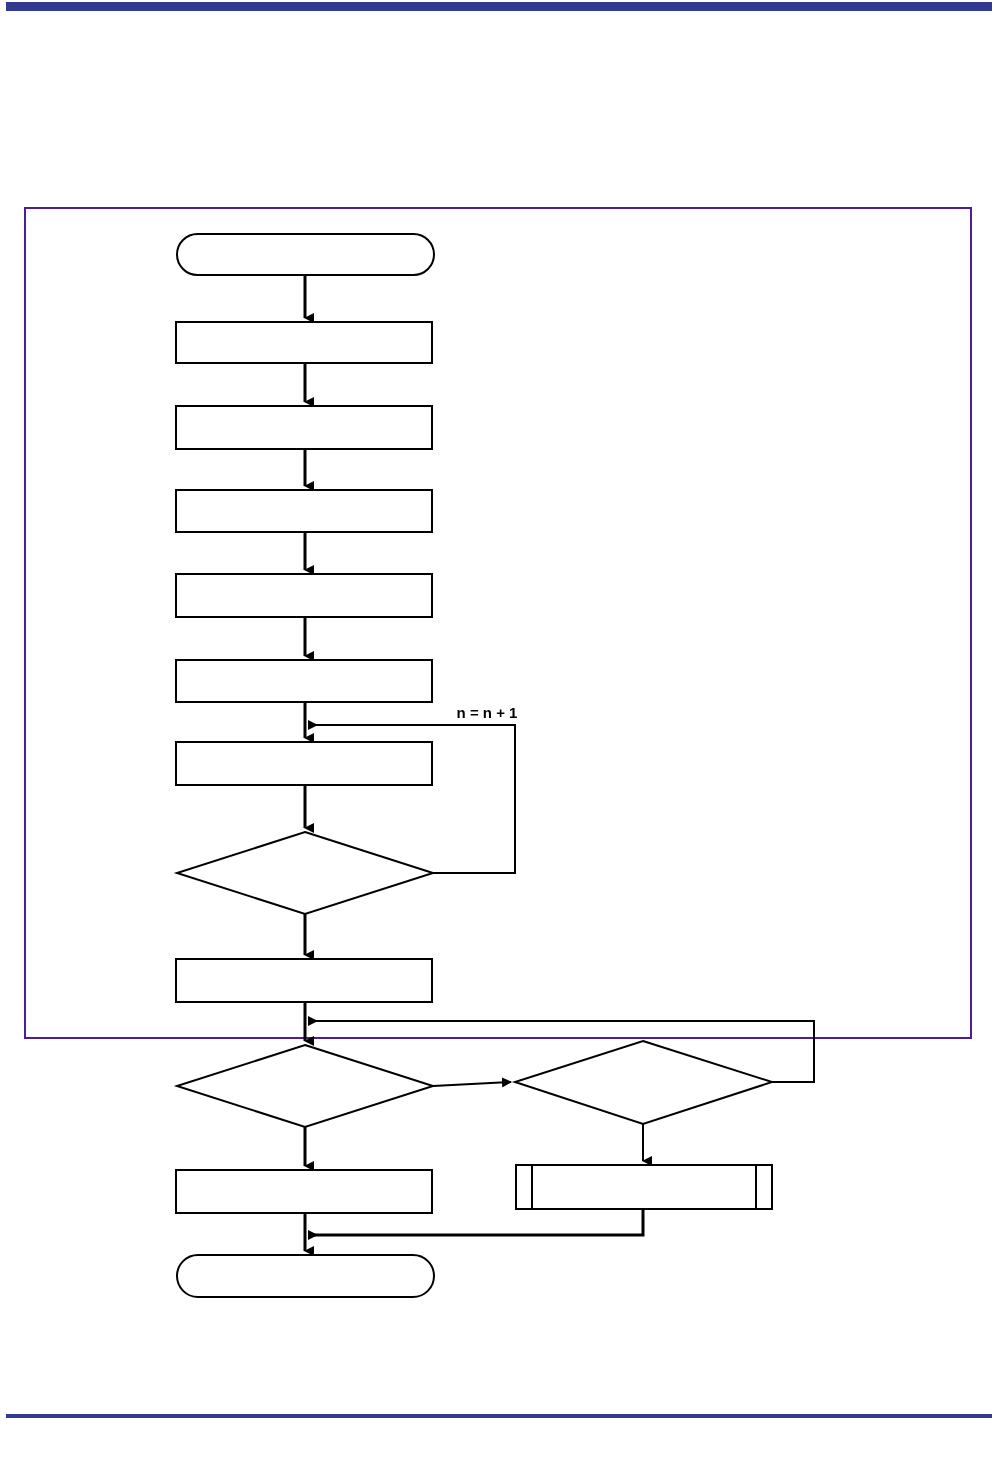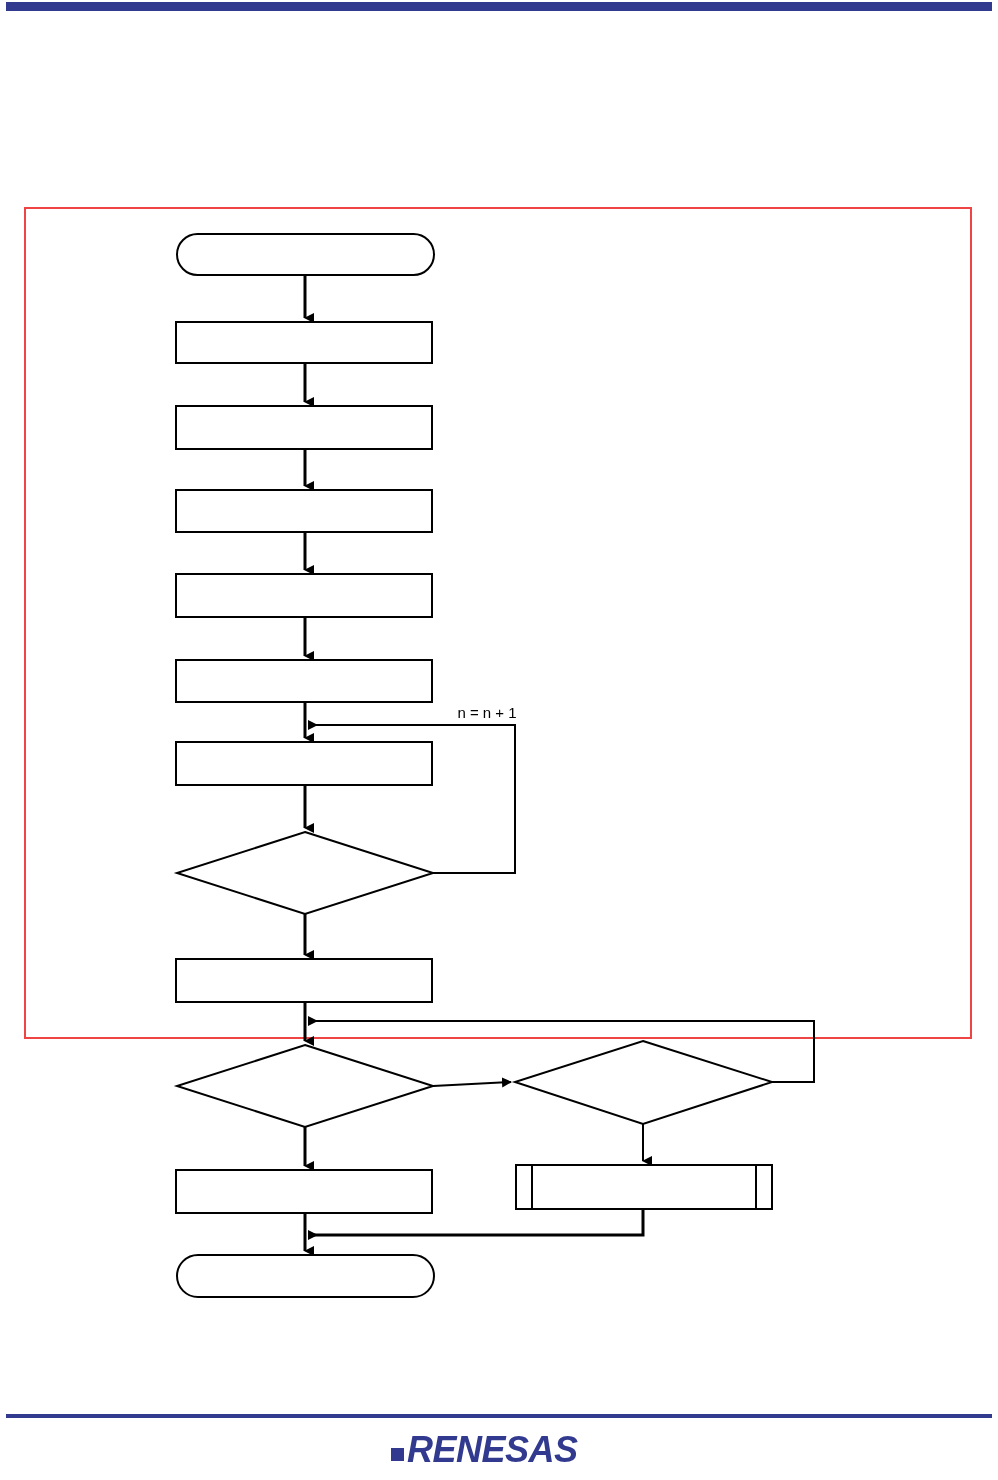--- a/index.html
+++ b/index.html
@@ -37,23 +37,24 @@
     width: 986px;
     height: 4px;
     background: #313a8e;
   }
   .figure-frame {
     position: absolute;
     left: 24px;
     top: 207px;
     width: 948px;
     height: 832px;
-    border: 2px solid #ef4444;
+    border: 2px solid #4c1d95;
     box-sizing: border-box;
     background: #ffffff;
+    font-weight: bold;
   }
   .flow-svg {
     position: absolute;
     left: 0;
     top: 0;
   }
   .logo-wrap {
     position: absolute;
     left: 0;
     top: 1424px;
@@ -202,20 +203,14 @@
 
       <line x1="279" y1="1004" x2="279" y2="1042" stroke="#000000" stroke-width="3" marker-end="url(#arrowdown)"></line>
 
       <path d="M617,1000 L617,1026 L283,1026" fill="none" stroke="#000000" stroke-width="3" marker-end="url(#arrowleft)"></path>
 
     </svg>
   </div>
 
   <div class="footer-rule"></div>
 
-  <div class="logo-wrap">
-    <svg class="logo-svg" width="220" height="40" viewBox="0 0 220 40">
-      <rect x="2" y="20" width="13" height="13" fill="#313a8e"></rect>
-      <text x="18" y="34" font-family="Liberation Sans, sans-serif" font-size="36" font-weight="bold" font-style="italic" fill="#313a8e" letter-spacing="-0.5">RENESAS</text>
-    </svg>
-  </div>
 
 </div>
 
 </body></html>

